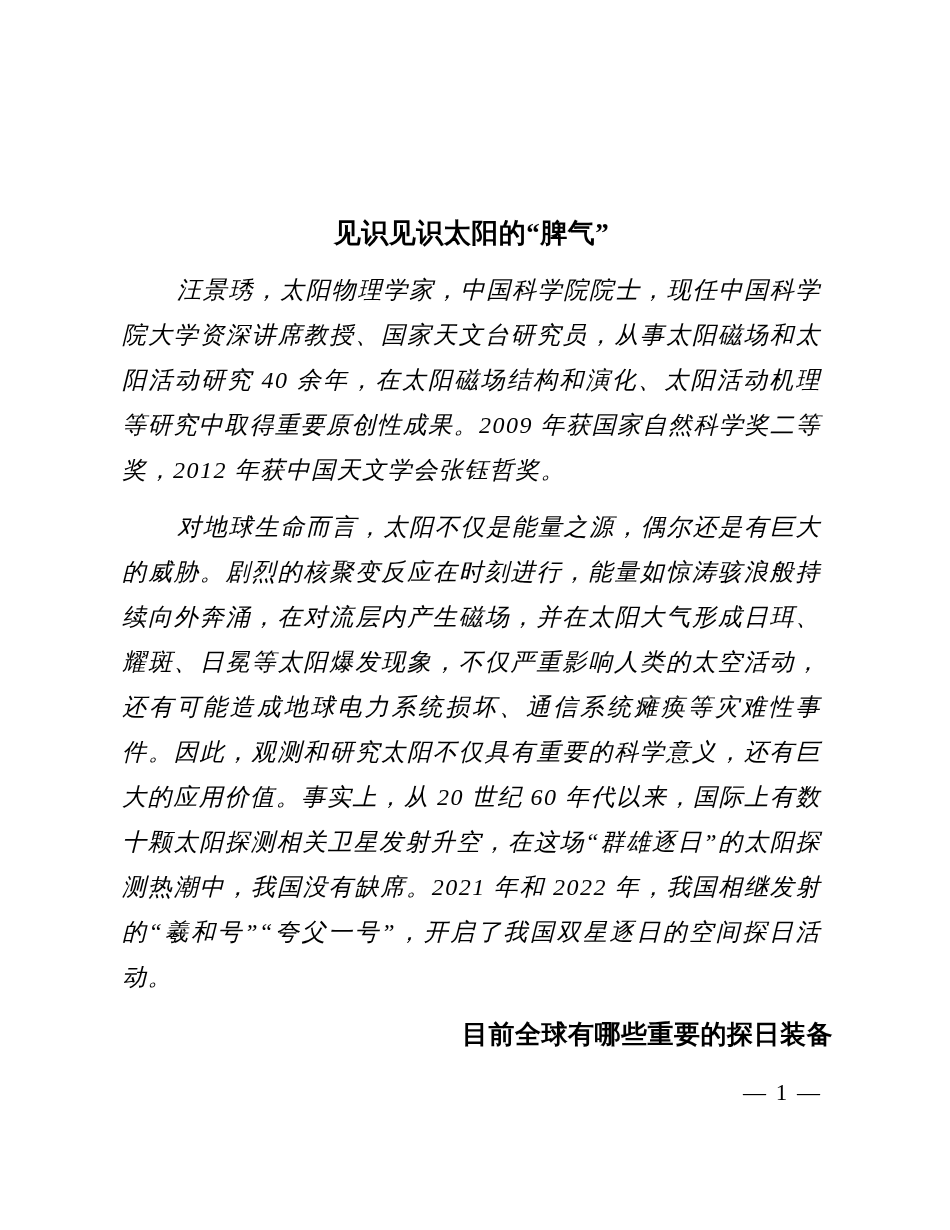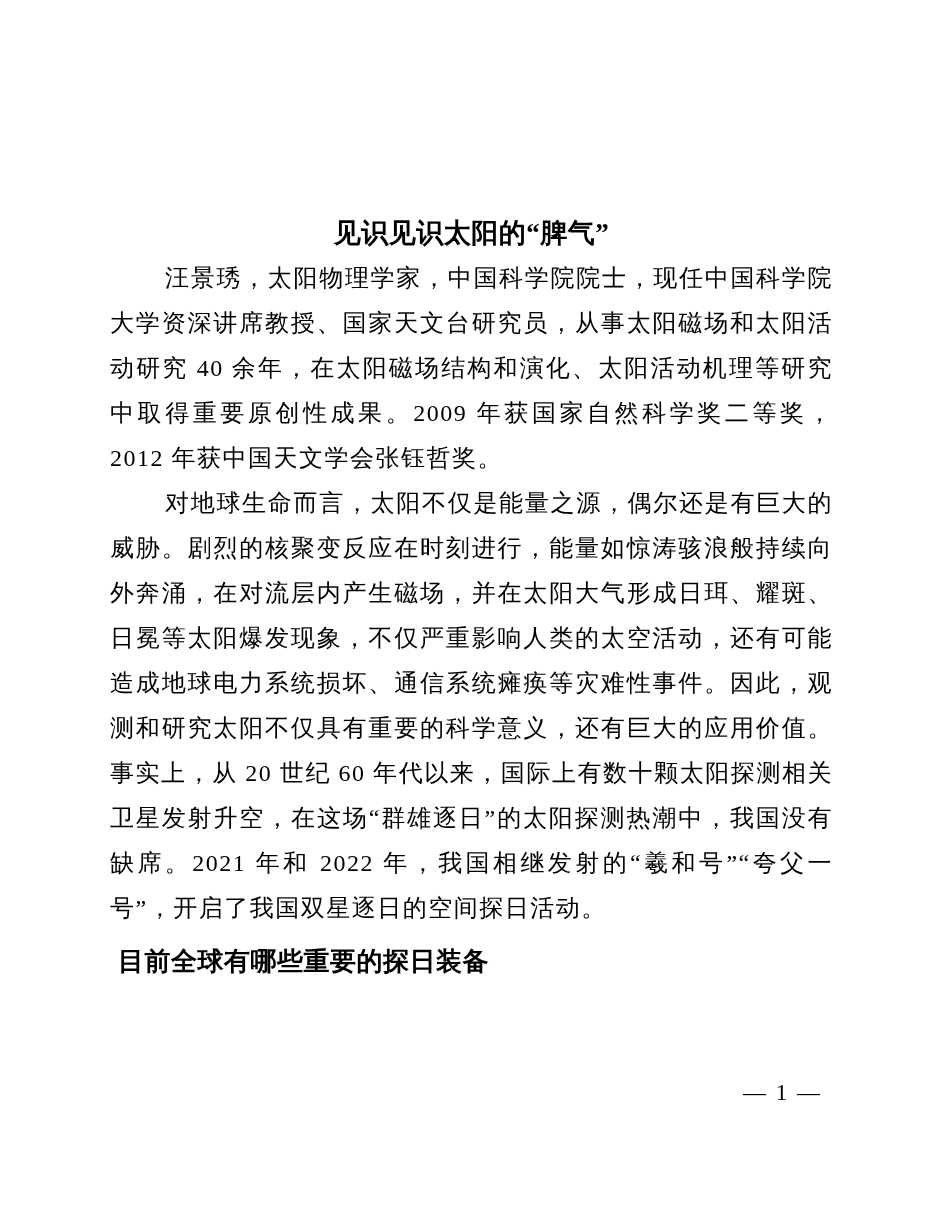--- a/index.html
+++ b/index.html
@@ -24,37 +24,38 @@
   }
   .doc-title {
     margin: 0;
     font-size: 27px;
     font-weight: bold;
     line-height: 45px;
     text-align: center;
     letter-spacing: 0.5px;
   }
   .section-heading {
-    margin: 8px;
+    margin: 0;
     font-size: 26px;
     font-weight: bold;
     line-height: 45px;
-    text-align: left;
+    text-align: right;
     letter-spacing: 0.5px;
   }
   .body-para {
-    margin: 0;
+    margin: 12px;
     font-size: 24px;
     font-weight: normal;
     line-height: 45px;
     letter-spacing: 1.5px;
     text-align: justify;
     text-justify: inter-ideograph;
     text-indent: 55px;
     word-break: normal;
+    font-style: italic;
   }
   .page-footer {
     position: absolute;
     top: 1078px;
     right: 128px;
     font-size: 23px;
     line-height: 30px;
     letter-spacing: 2px;
     color: #000000;
   }

